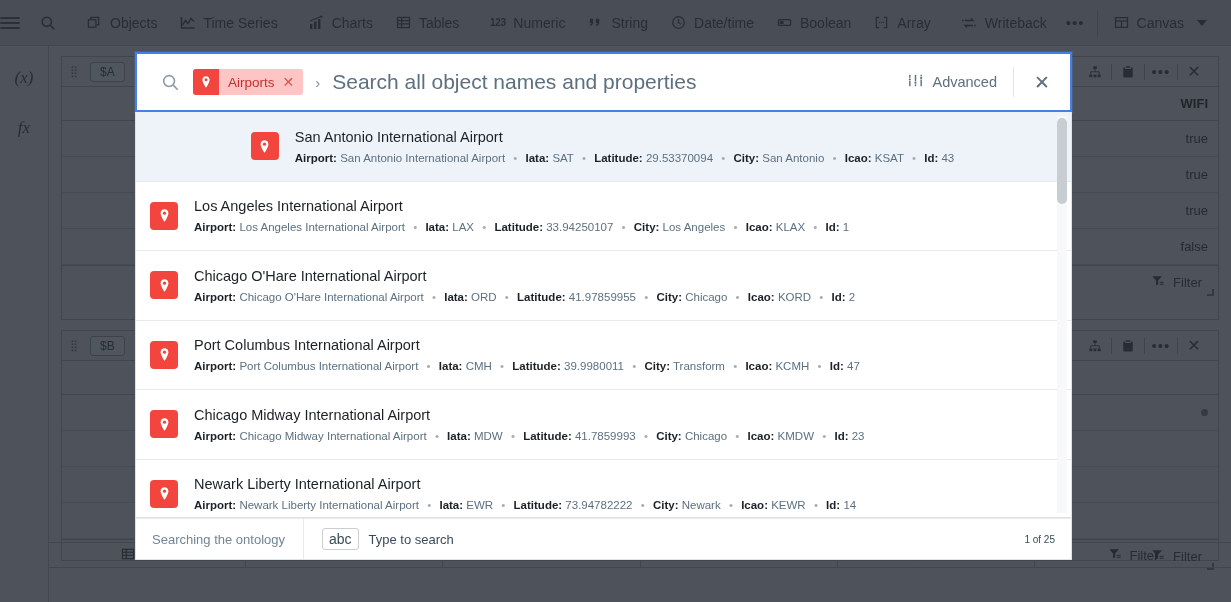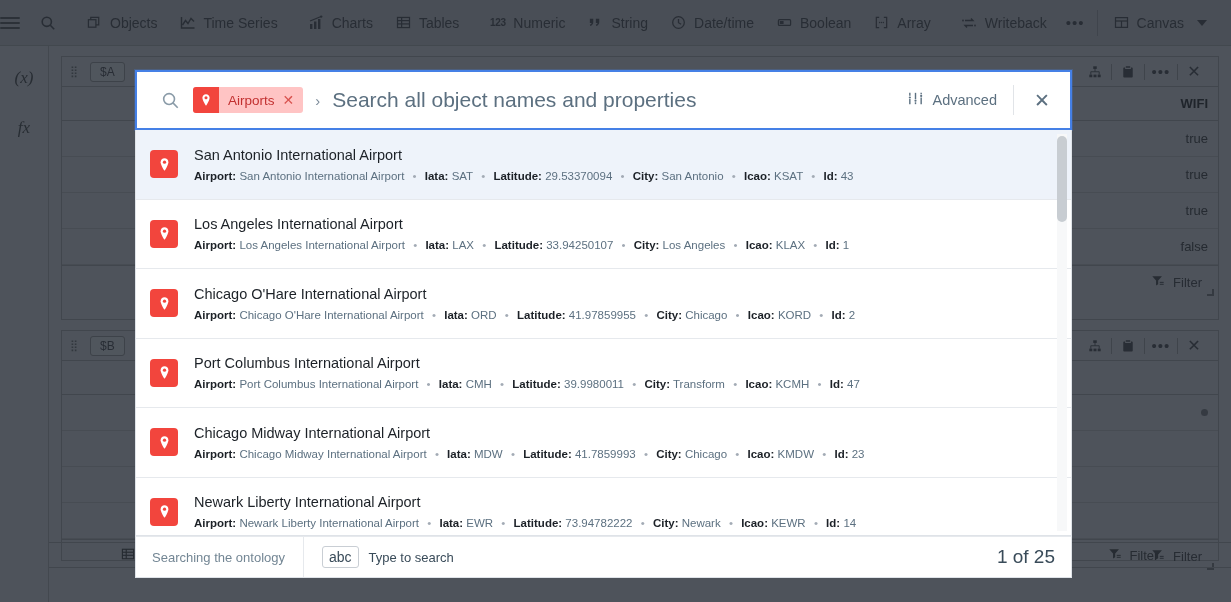--- a/index.html
+++ b/index.html
@@ -121,21 +121,21 @@
 
   
   #veil {
     position: absolute; inset: 0;
     background: rgba(16,22,26,0.18);
     pointer-events: none;
   }
 
   
   .search-wrap {
-    position: absolute; left: 111px; top: 70px; width: 961px; padding-left: 24px;
+    position: absolute; left: 111px; top: 52px; width: 961px; padding-left: 24px;
   }
   .search-bar {
     height: 60px; background: #ffffff;
     border: 2px solid #4580e6;
     display: flex; align-items: center;
     padding: 0 0 0 16px;
     box-shadow: 0 0 0 1px rgba(69,128,230,0.25);
   }
   .search-ico { width: 34px; display: flex; align-items: center; justify-content: center; color: #8a9ba8; }
   .obj-chip {
@@ -165,21 +165,21 @@
 
   .results {
     background: #fff; border: 1px solid #dfe3e8; border-top: none;
     height: 406px; position: relative; overflow: hidden;
   }
   .res-row {
     height: 69.5px; display: flex; align-items: center;
     padding: 0 16px 0 14px;
     border-bottom: 1px solid #e6e9ed;
   }
-  .res-row.active { background: #eef3fa; }
+  .res-row.active { background: #eef3fa; justify-content: center; }
   .res-pin {
     width: 28px; height: 28px; background: #f2453d; border-radius: 4px;
     display: flex; align-items: center; justify-content: center;
     flex: 0 0 28px; margin-right: 16px;
   }
   .res-text { min-width: 0; }
   .res-title { font-size: 14.5px; color: #1c2127; margin-bottom: 7px; }
   .res-sub { font-size: 11.5px; color: #5c7080; white-space: nowrap; }
   .res-sub b { color: #1c2127; font-weight: bold; }
   .res-sub .sep { color: #a3abb5; padding: 0 5px; }
@@ -203,21 +203,21 @@
     font-size: 13px; color: #738694; padding: 0 18px 0 16px;
     height: 100%; display: flex; align-items: center;
     border-right: 1px solid #e6e9ed;
   }
   .kbd {
     border: 1px solid #c9ced4; border-radius: 3px; font-size: 14px;
     color: #394b59; padding: 3px 6px; margin: 0 10px 0 18px; background: #fff;
     line-height: 1;
   }
   .foot-hint { font-size: 13px; color: #394b59; }
-  .foot-count { margin-left: auto; font-size: 19px; color: #394b59; }
+  .foot-count { margin-left: auto; font-size: 10px; color: #394b59; }
 </style>
 </head>
 <body>
 
 <div id="app-backdrop">
 
   <div class="toolbar">
     <div class="tb-hamburger">
       <div class="ham-lines">
           <span></span>

